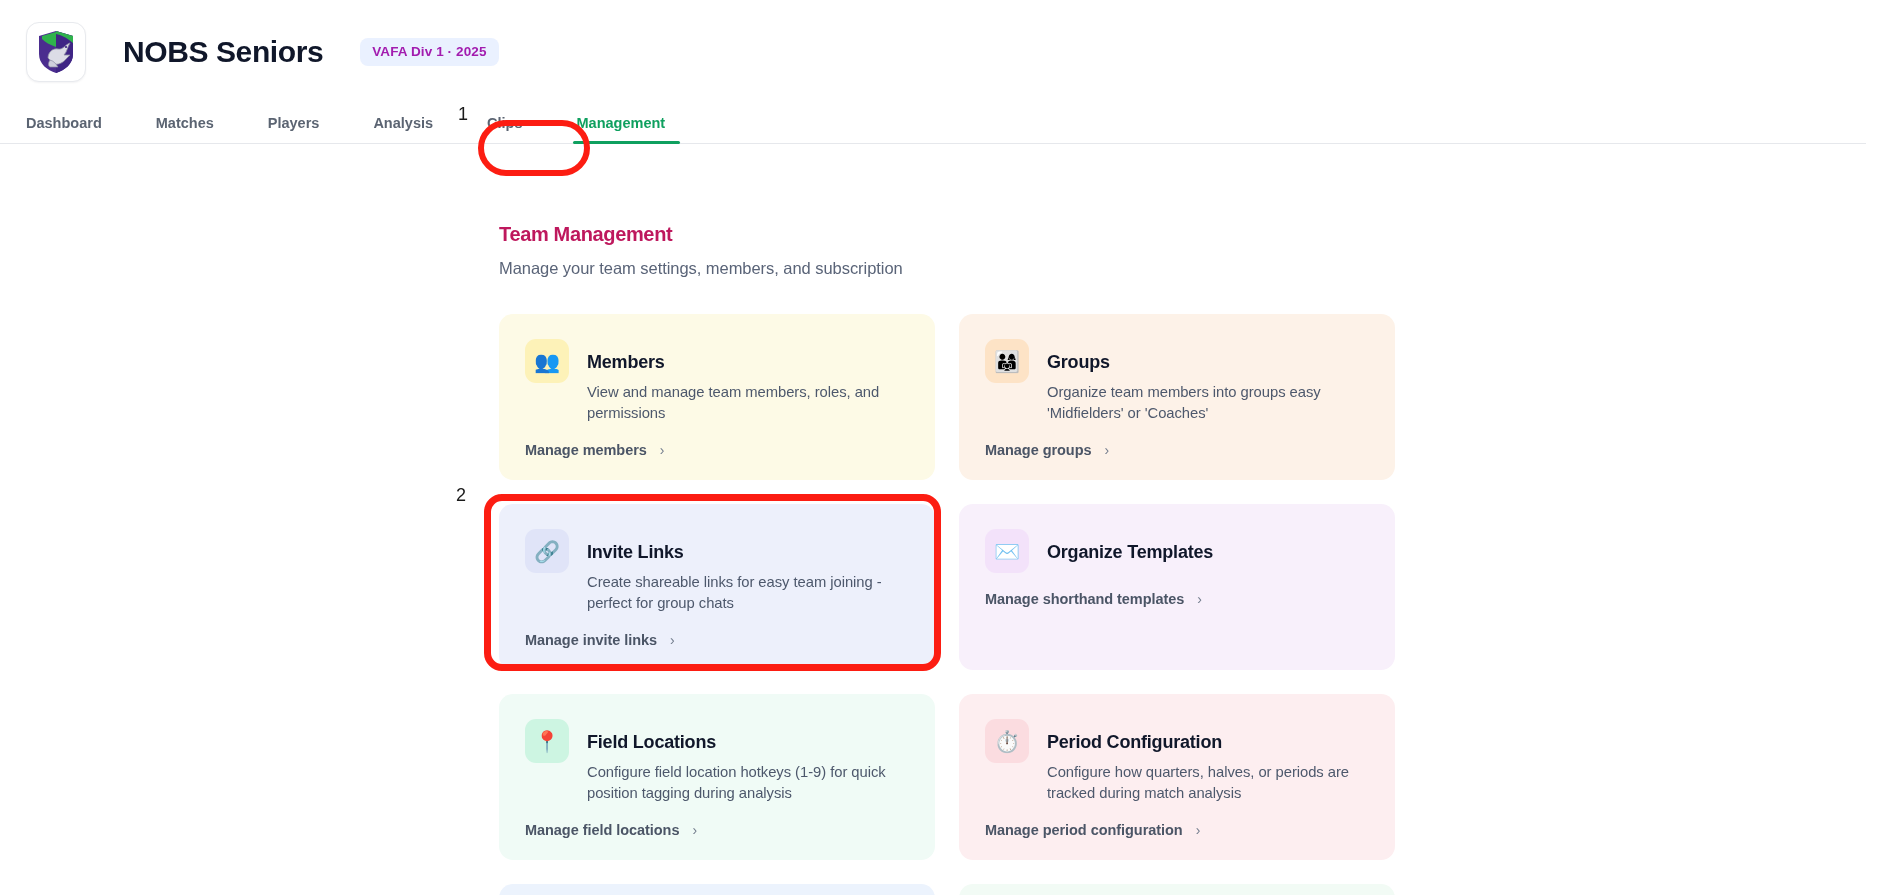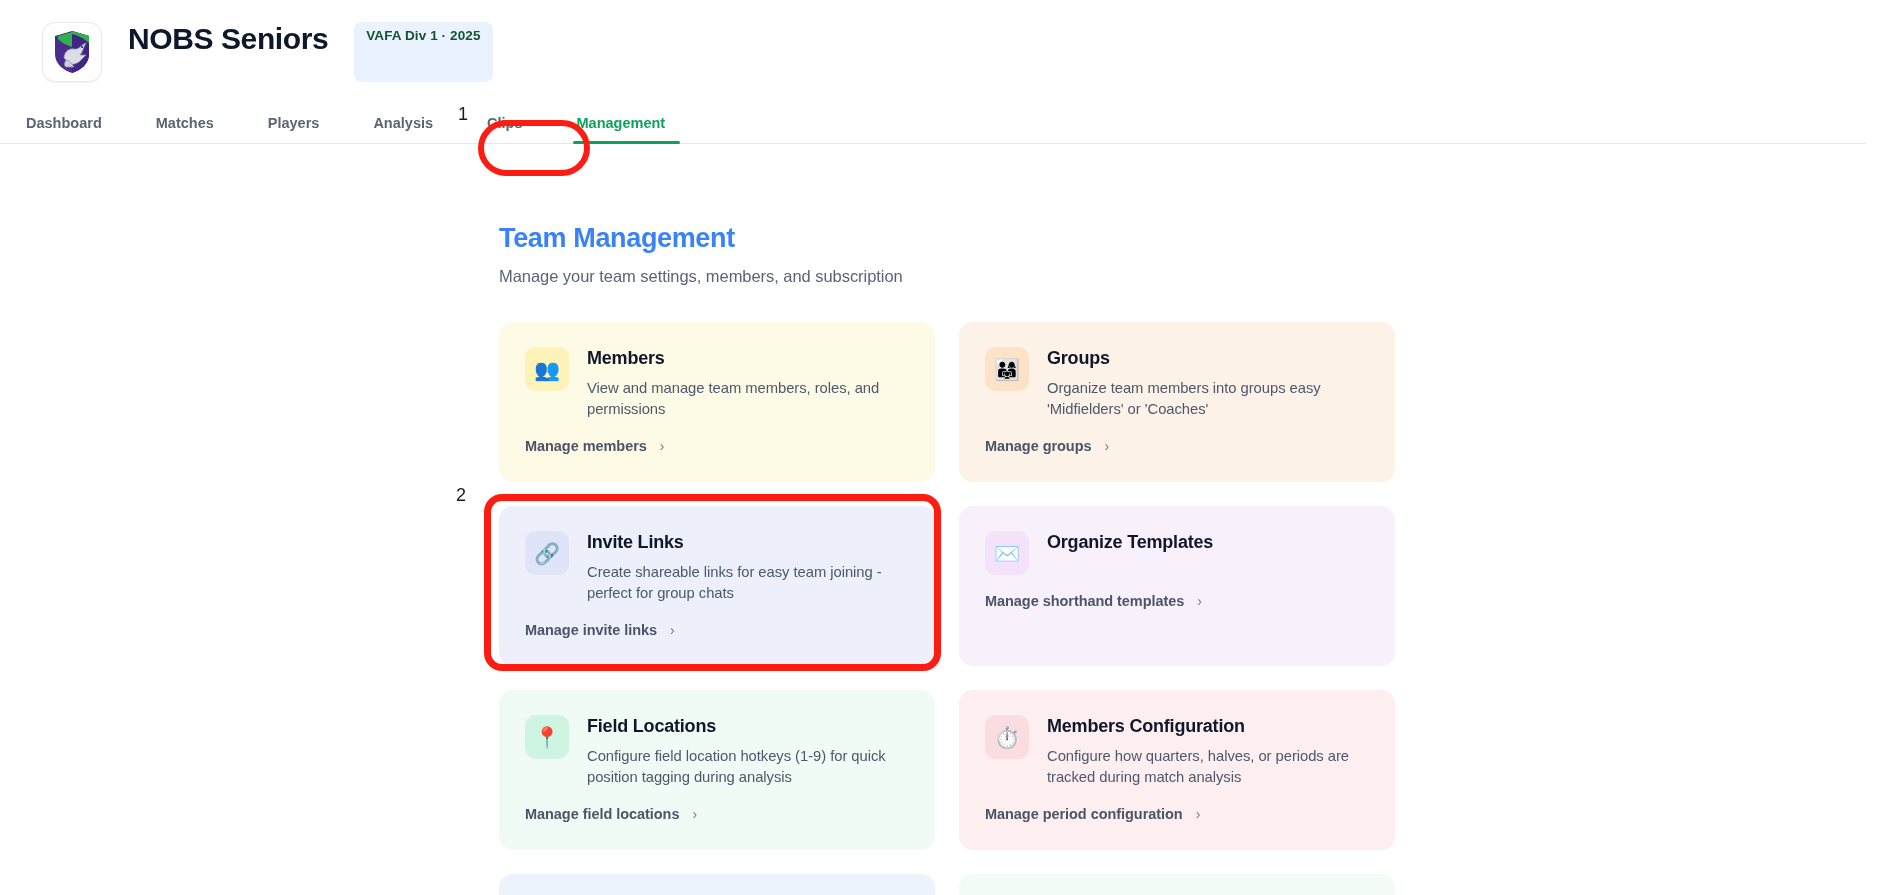--- a/index.html
+++ b/index.html
@@ -23,22 +23,22 @@
   
   .header {
     position: absolute;
     top: 0; left: 0;
     width: 1866px;
     padding: 22px 0 0 26px;
     height: 110px;
   }
   .header-row {
     display: flex;
-    gap: 26px;
-    margin-left: 16px;
+    align-items: center;
+    gap: 37px;
   }
   .logo-tile {
     width: 60px; height: 60px;
     border-radius: 13px;
     background: #ffffff;
     border: 1px solid #e8eaee;
     box-shadow: 0 1px 2px rgba(16,24,40,0.05);
     display: flex; align-items: center; justify-content: center;
     flex: 0 0 auto;
     overflow: hidden;
@@ -47,21 +47,21 @@
 
   .team-name {
     font-size: 30px;
     font-weight: 700;
     color: #10172a;
     letter-spacing: -0.4px;
     white-space: nowrap;
   }
   .league-badge {
     background: #eaf1ff;
-    color: #14532d;
+    color: #a21caf;
     font-size: 13.5px;
     font-weight: 700;
     padding: 6px 12px 7px;
     border-radius: 8px;
     white-space: nowrap;
     letter-spacing: 0.1px;
   }
 
   
   .navbar {
@@ -108,23 +108,23 @@
     width: 1866px;
     height: 750px;
     overflow: hidden;
   }
   .content {
     width: 900px;
     margin-left: 499px;
     padding-top: 78px;
   }
   .page-title {
-    font-size: 27px;
+    font-size: 20px;
     font-weight: 700;
-    color: #3b82f6;
+    color: #be185d;
     letter-spacing: -0.35px;
   }
   .page-sub {
     margin-top: 13px;
     font-size: 16.5px;
     color: #5a6478;
     letter-spacing: -0.05px;
   }
 
   .card-grid {
@@ -155,21 +155,21 @@
     font-size: 21px;
     flex: 0 0 auto;
     line-height: 1;
   }
   .card-body { flex: 1 1 auto; min-width: 0; }
   .card-title {
     font-size: 18px;
     font-weight: 700;
     color: #10172a;
     letter-spacing: -0.2px;
-    margin-top: 1px;
+    margin-top: 13px;
   }
   .card-desc {
     margin-top: 9px;
     font-size: 14.8px;
     line-height: 1.42;
     color: #4d586c;
     letter-spacing: -0.05px;
   }
   .card-link {
     margin-top: 18px;
@@ -331,21 +331,21 @@
             </div>
             <div class="card-link">
               <span>Manage field locations</span>
               <span class="chev">›</span>
             </div>
           </div>
           <div class="card c-rose">
             <div class="card-top">
               <div class="card-icon i-rose">⏱️</div>
               <div class="card-body">
-                <div class="card-title">Members Configuration</div>
+                <div class="card-title">Period Configuration</div>
                 <div class="card-desc">Configure how quarters, halves, or periods are tracked during match analysis</div>
               </div>
             </div>
             <div class="card-link">
               <span>Manage period configuration</span>
               <span class="chev">›</span>
             </div>
           </div>
           <div class="card partial c-blue2"></div>
           <div class="card partial c-green2"></div>

